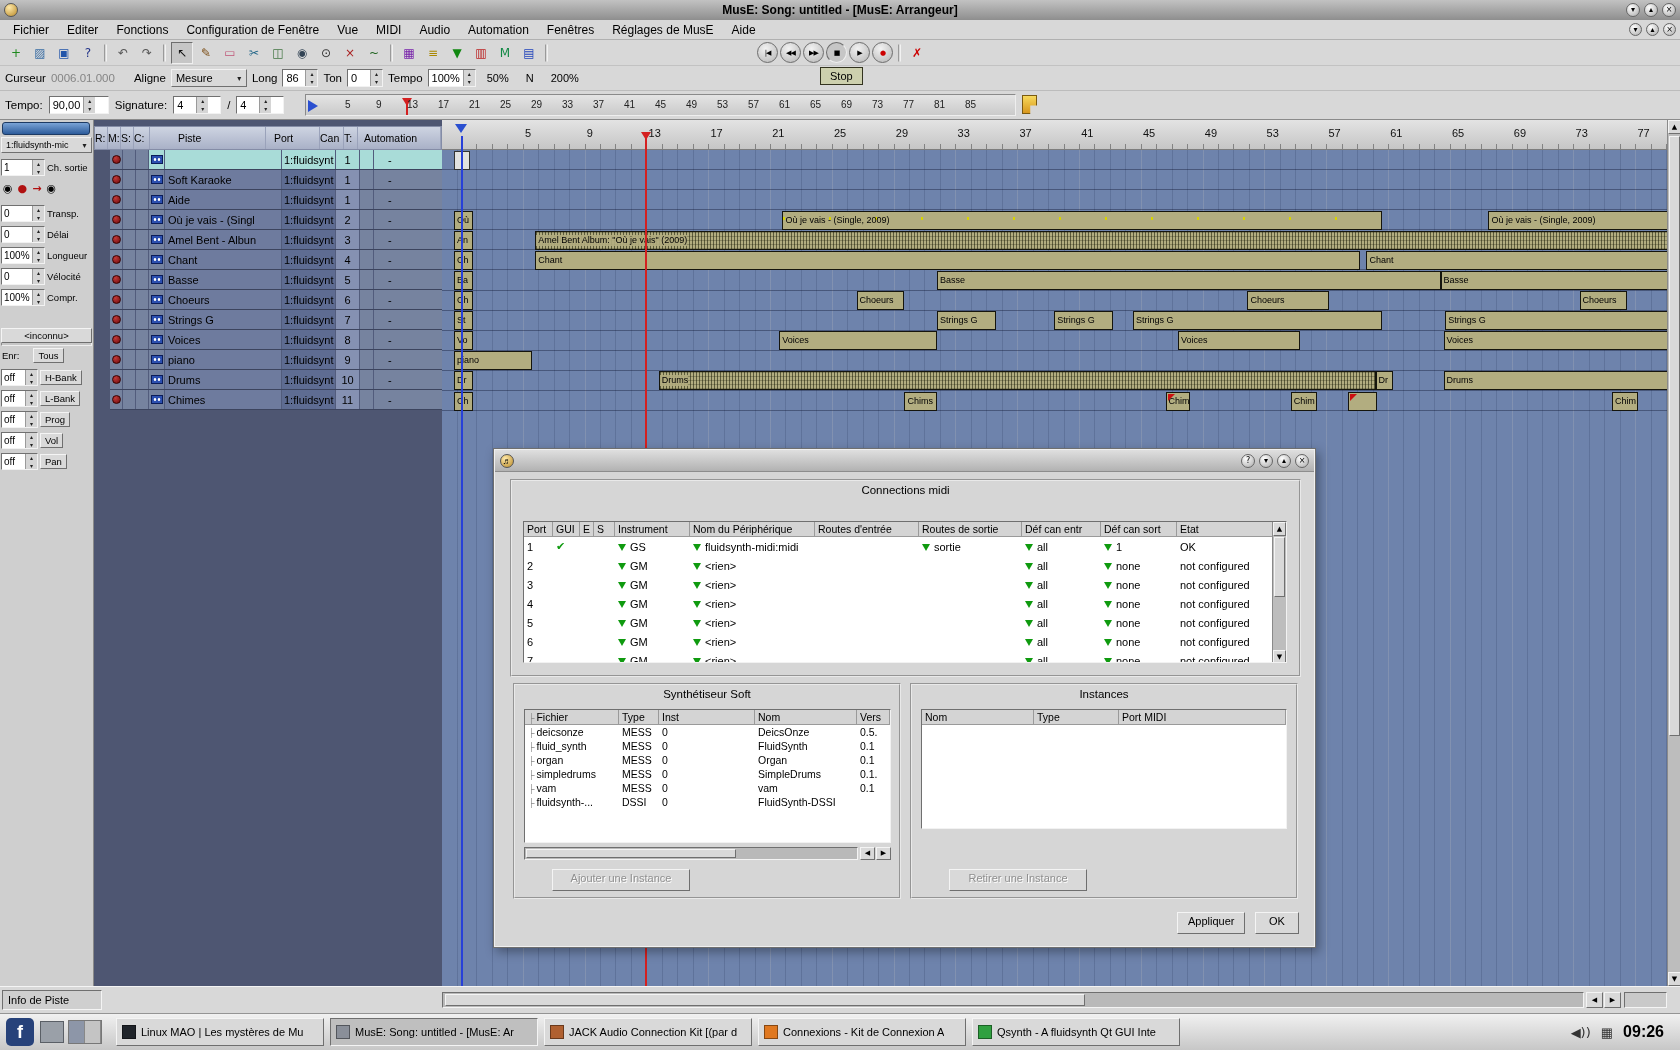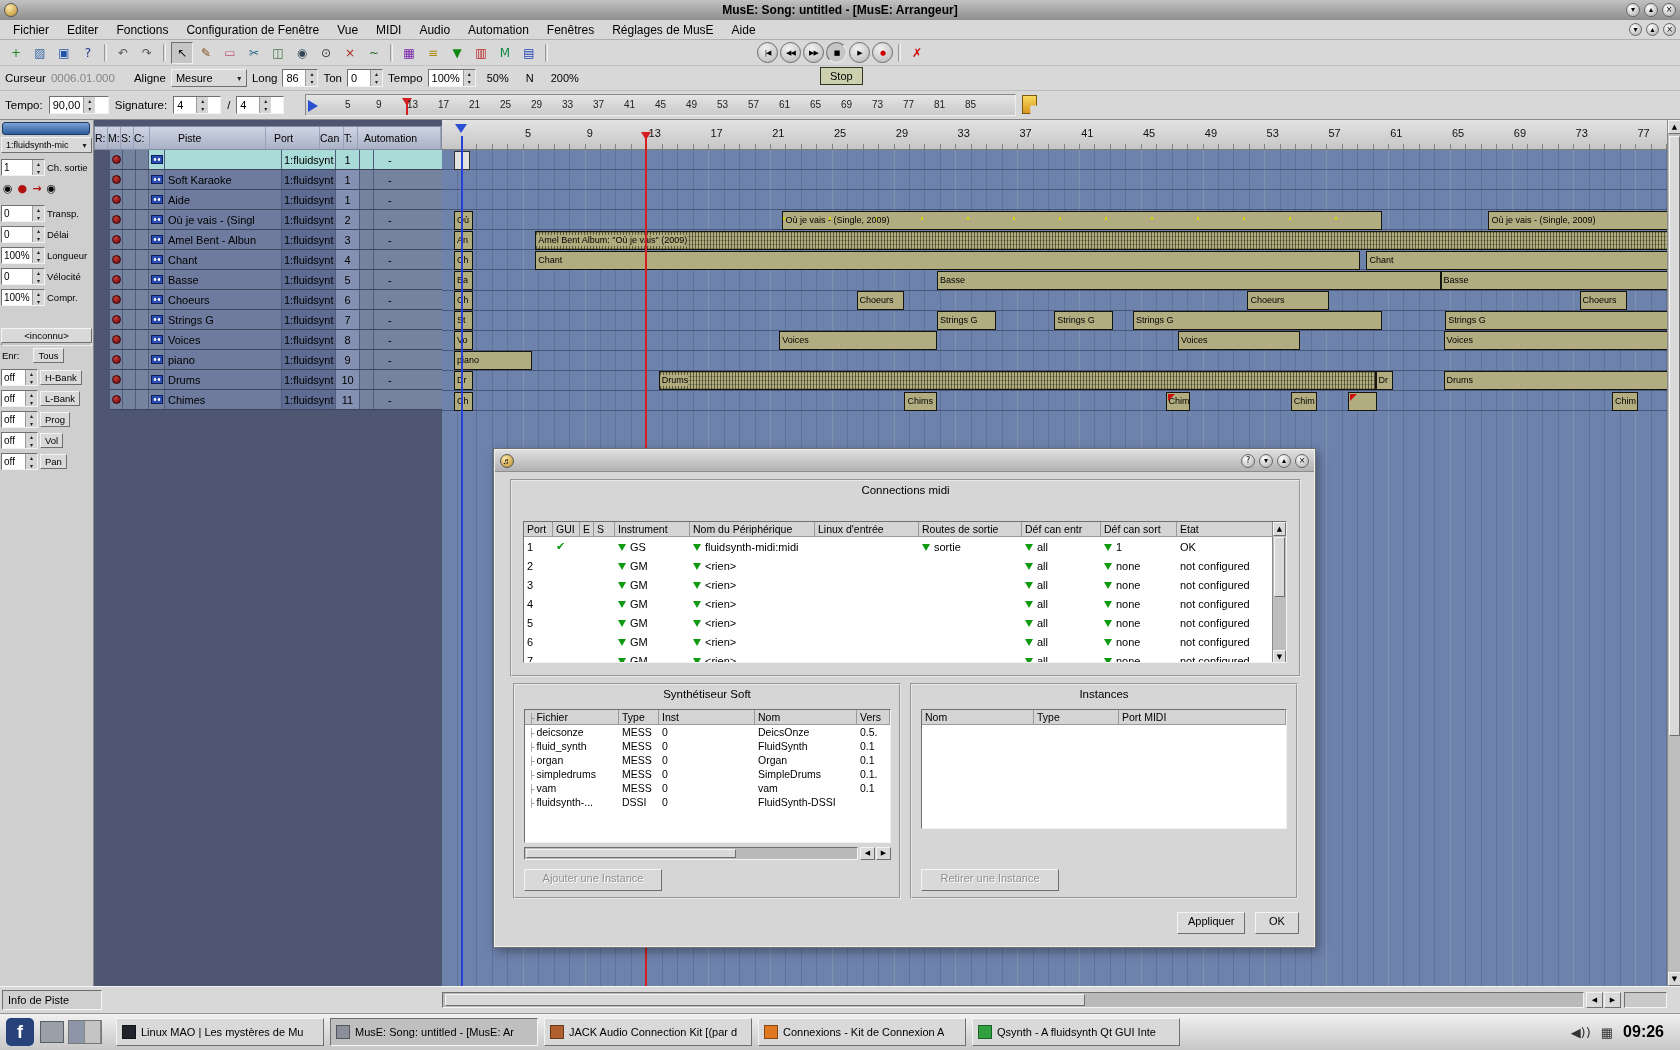--- a/index.html
+++ b/index.html
@@ -148,21 +148,21 @@
 .val{font-weight:normal;}
 #mscroll{position:absolute;right:0;top:0;width:14px;height:142px;background:#bdbdbd;border-left:1px solid #8a8a8a;}
 #mscroll .sbtn{width:13px;}
 #mthumb{position:absolute;left:1px;top:15px;width:11px;height:60px;background:#d9d9d9;border:1px solid;border-color:#f4f4f4 #6f6f6f #6f6f6f #f4f4f4;}
 .srow{display:flex;height:14px;font-size:10.5px;align-items:center;}
 .sc{overflow:hidden;white-space:nowrap;padding:0 3px;}
 .s-file{width:94px;}.s-type{width:40px;}.s-inst{width:96px;}.s-nom{width:102px;}.s-vers{flex:1;}
 .s-file::before{content:"├";color:#888;font-size:9px;margin-right:2px;}
 .i-nom{width:112px;}.i-type{width:85px;}.i-port{flex:1;}
 .dbtn{position:absolute;height:22px;font-size:11px;padding:2px 10px;background:#d9d9d9;border:1px solid;border-color:#f4f4f4 #6f6f6f #6f6f6f #f4f4f4;text-align:center;}
-.dbtn.disabled{color:#8f8f8f;text-shadow:1px 1px 0 #fff;}
+.dbtn.disabled{color:#8f8f8f;text-shadow:1px 1px 0 #fff;margin-left:28px;}
 .synscroll{position:absolute;height:13px;background:#b9b9b9;border:1px solid;border-color:#6f6f6f #f4f4f4 #f4f4f4 #6f6f6f;}
 .synthumb{position:absolute;left:1px;top:1px;height:9px;background:#d9d9d9;border:1px solid;border-color:#f4f4f4 #6f6f6f #6f6f6f #f4f4f4;}
 .sarrow{position:absolute;width:15px;height:13px;font-size:7px;line-height:11px;text-align:center;background:#d9d9d9;border:1px solid;border-color:#f4f4f4 #6f6f6f #6f6f6f #f4f4f4;font-family:"DejaVu Sans",sans-serif;}
 </style>
 </head>
 <body>
 
 <div id="screen">
 
   <div id="titlebar" class="abs">
@@ -762,21 +762,21 @@
       <div class="gtitle">Connections midi</div>
     </div>
     <div class="wtable" style="left:29px;top:72px;width:764px;height:142px;">
       <div class="thead">
         <span class="m-port">Port</span>
         <span class="m-gui">GUI</span>
         <span class="m-e">E</span>
         <span class="m-s">S</span>
         <span class="m-instr">Instrument</span>
         <span class="m-dev">Nom du Périphérique</span>
-        <span class="m-rin">Linux d'entrée</span>
+        <span class="m-rin">Routes d'entrée</span>
         <span class="m-rout">Routes de sortie</span>
         <span class="m-din">Déf can entr</span>
         <span class="m-dout">Déf can sort</span>
         <span class="m-etat">Etat</span>
       </div>
       <div class="mbody">
         <div class="mrow">
             <span class="mc m-port">1</span>
             <span class="mc m-gui green">✔</span>
             <span class="mc m-e"></span>

